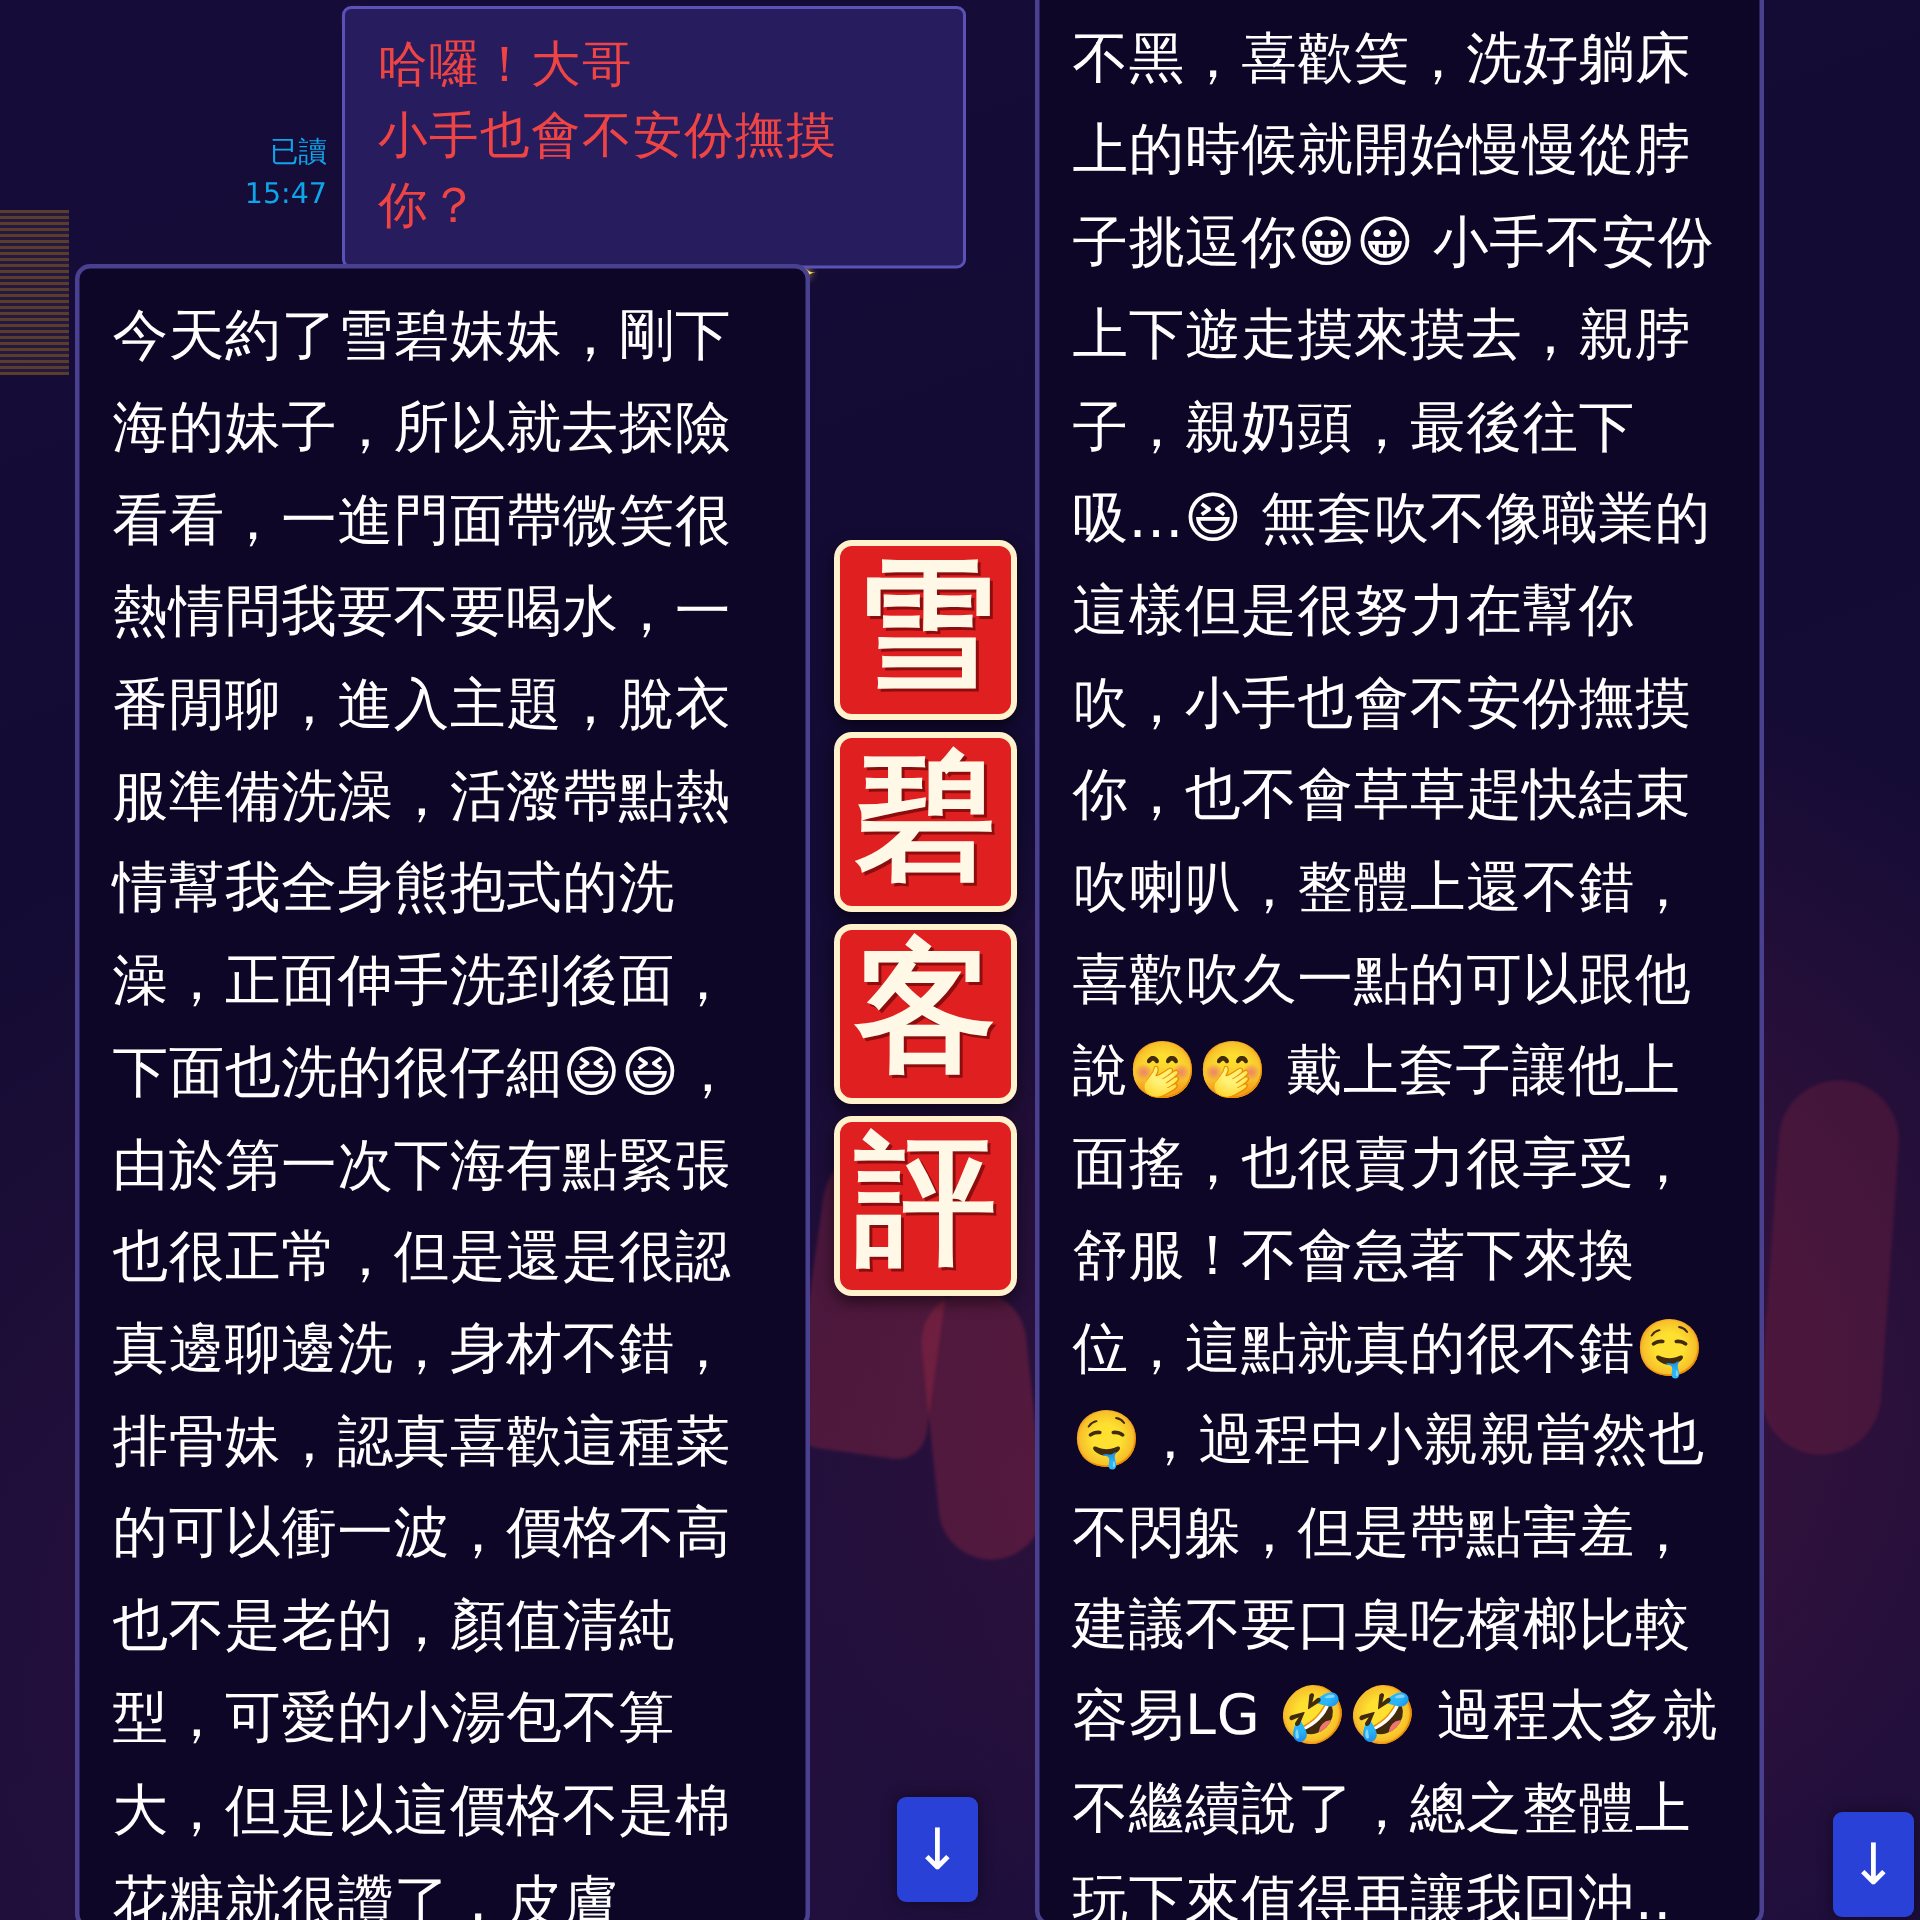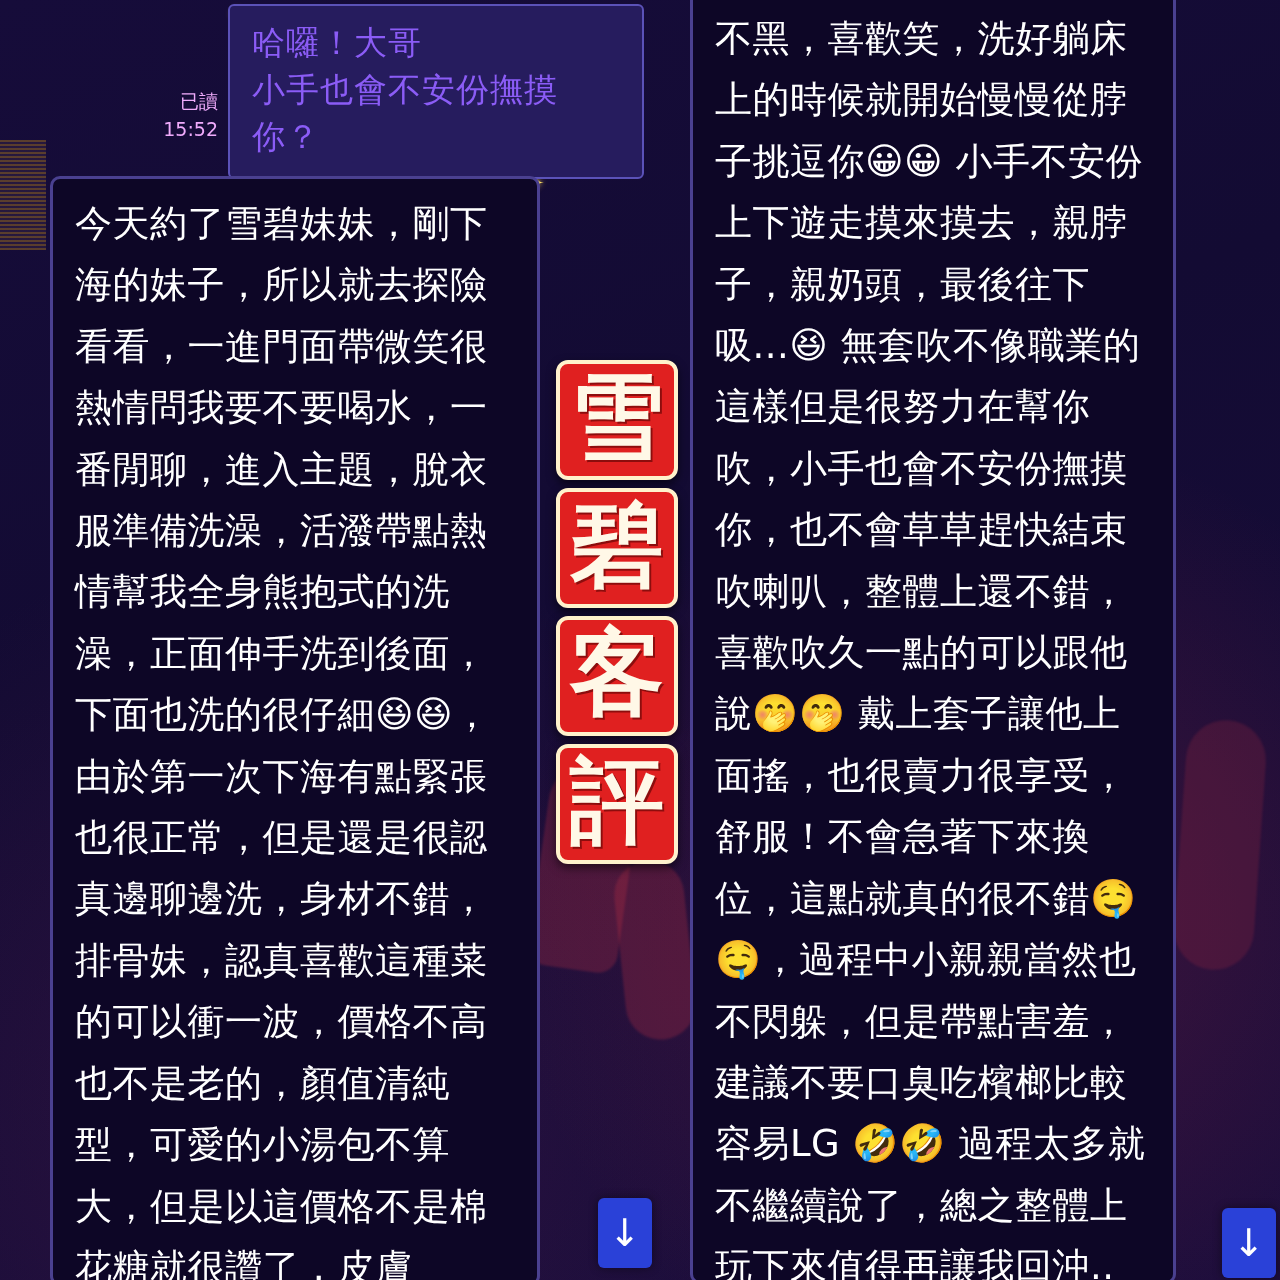--- a/index.html
+++ b/index.html
@@ -34,29 +34,29 @@
   }
 
   
   .top-bubble{
     position:absolute;left:228px;top:4px;width:416px;
     background:#261c5e;
     border:2px solid #5b52b8;
     border-radius:6px;
     padding:14px 32px 16px 22px;
     box-sizing:border-box;
-    color:#8b5cf6;
+    color:#ef4444;
     font-size:33px;
     line-height:1.42;
     letter-spacing:1px;
   }
   .read-meta{
     position:absolute;left:152px;top:88px;
     text-align:right;width:66px;
-    color:#f0abfc;font-size:19px;line-height:1.45;
+    color:#0ea5e9;font-size:19px;line-height:1.45;
   }
 
   .spark{
     position:absolute;color:#ffd34d;font-size:22px;
     text-shadow:0 0 6px rgba(255,211,77,.9);
   }
   .spark.sp1{left:228px;top:2px;}
   .spark.sp2{left:523px;top:168px;font-size:26px;color:#ffe066;}
 
   
@@ -124,21 +124,21 @@
 <div class="spark sp1">✦</div>
 <div class="spark sp2">✦</div>
 
 <div class="top-bubble">
   <div>哈囉！大哥</div>
   <div>小手也會不安份撫摸你？</div>
 </div>
 
 <div class="read-meta">
   <div>已讀</div>
-  <div>15:52</div>
+  <div>15:47</div>
 </div>
 
 <div class="review-panel" id="panel-left">
   <div class="panel-text">今天約了雪碧妹妹，剛下海的妹子，所以就去探險看看，一進門面帶微笑很熱情問我要不要喝水，一番閒聊，進入主題，脫衣服準備洗澡，活潑帶點熱情幫我全身熊抱式的洗澡，正面伸手洗到後面，下面也洗的很仔細😆😆，由於第一次下海有點緊張也很正常，但是還是很認真邊聊邊洗，身材不錯，排骨妹，認真喜歡這種菜的可以衝一波，價格不高也不是老的，顏值清純型，可愛的小湯包不算大，但是以這價格不是棉花糖就很讚了，皮膚</div>
 </div>
 
 <div class="review-panel" id="panel-right">
   <div class="panel-text">不黑，喜歡笑，洗好躺床上的時候就開始慢慢從脖子挑逗你😀😀 小手不安份上下遊走摸來摸去，親脖子，親奶頭，最後往下吸...😆 無套吹不像職業的這樣但是很努力在幫你吹，小手也會不安份撫摸你，也不會草草趕快結束吹喇叭，整體上還不錯，喜歡吹久一點的可以跟他說🤭🤭 戴上套子讓他上面搖，也很賣力很享受，舒服！不會急著下來換位，這點就真的很不錯🤤🤤，過程中小親親當然也不閃躲，但是帶點害羞，建議不要口臭吃檳榔比較容易LG 🤣🤣 過程太多就不繼續說了，總之整體上玩下來值得再讓我回沖..💖 是個不錯的妹子</div>
 </div>
 

